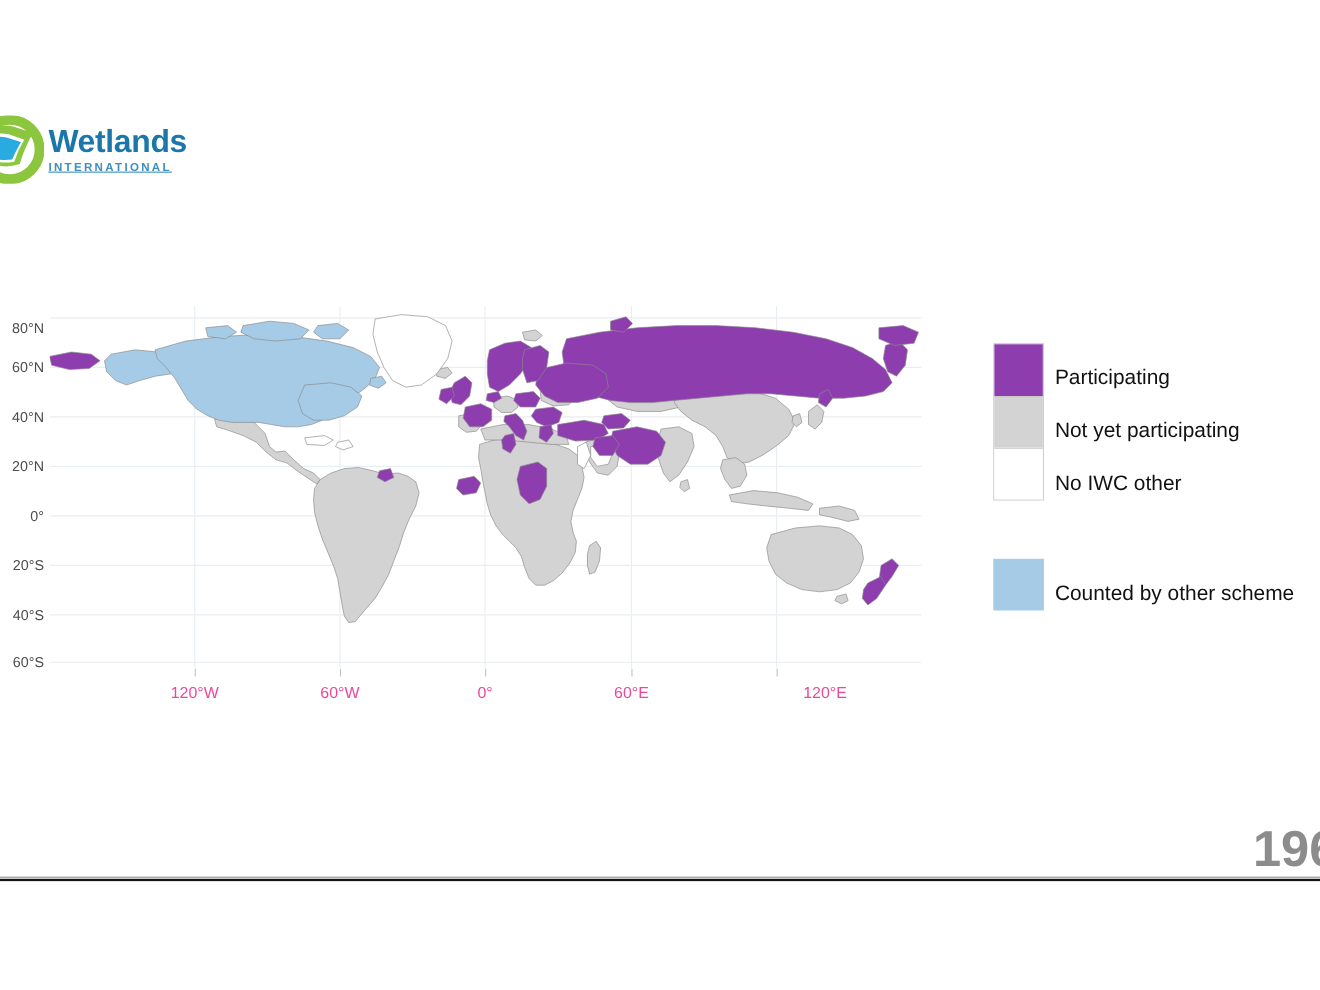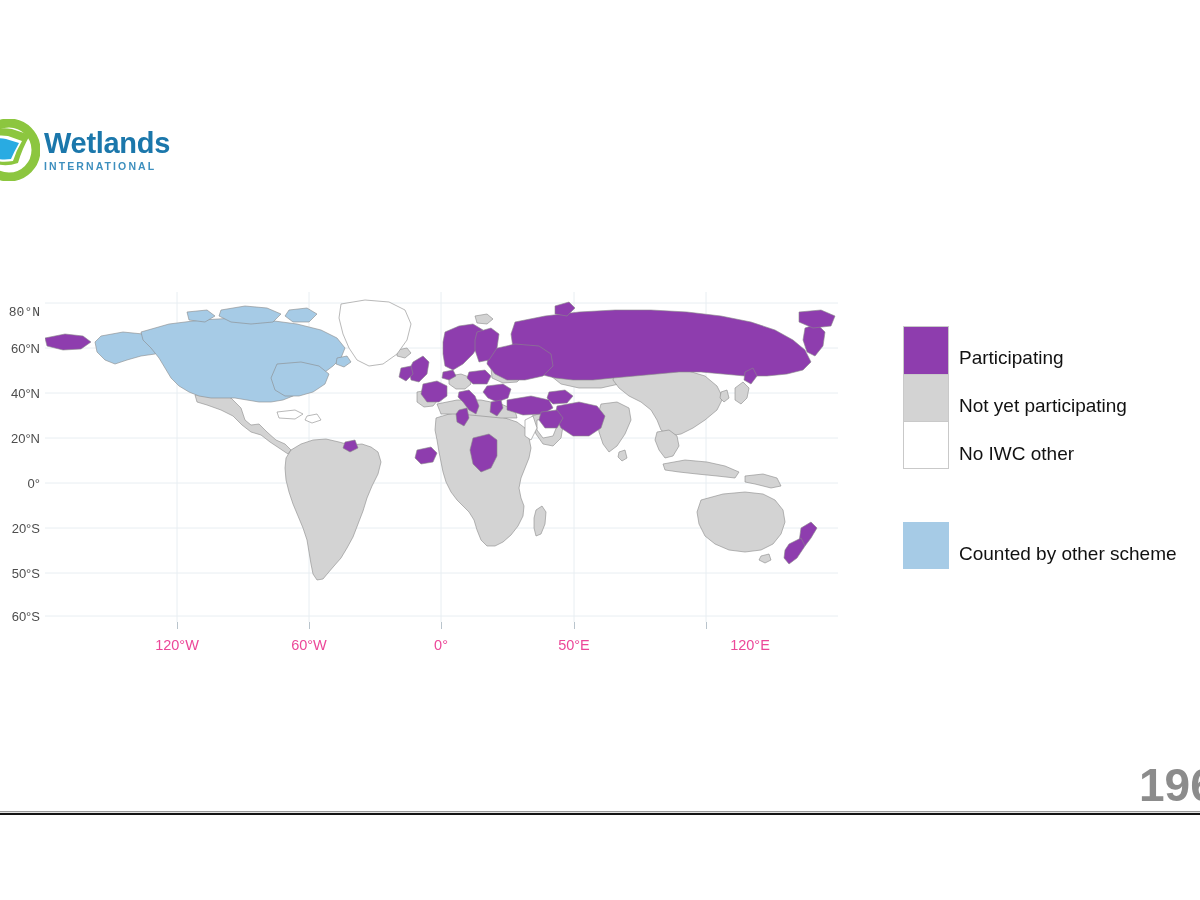--- a/index.html
+++ b/index.html
@@ -12,21 +12,21 @@
     height: 900px;
     position: relative;
     overflow: hidden;
     font-family: "Liberation Sans", sans-serif;
     color: #1a1a1a;
   }
 
   
   #slide {
     position: absolute;
-    left: 0; top: 14px;
+    left: 0; top: 0;
     width: 1200px;
     height: 872px;
     background: #ffffff;
   }
 
   
   #logo {
     position: absolute;
     left: -22px;
     top: 103px;
@@ -52,20 +52,21 @@
     letter-spacing: -0.3px;
   }
   .logo-sub {
     display: block;
     margin-top: 3px;
     font-family: "Liberation Sans", sans-serif;
     font-size: 10.5px;
     font-weight: bold;
     color: #3d8fbe;
     letter-spacing: 2.1px;
+    text-decoration: underline;
   }
 
   
   #figure {
     position: absolute;
     left: 0px;
     top: 258px;
     width: 880px;
     height: 390px;
   }
@@ -342,41 +343,41 @@
 
           <path d="M300 150 L310 148 L313 156 L305 160 L298 156 Z"></path>
 
           <path d="M756 236 L766 230 L772 236 L766 246 L760 254 L754 250 Z"></path>
           <path d="M744 252 L756 246 L760 254 L752 266 L744 272 L739 266 L740 258 Z"></path>
         </g>
       </svg>
     </div>
 
     <div class="ytick-wrap">
-      <span class="ytick" style="top:40px;font-family:Liberation Mono, monospace;">80°N</span>
+      <span class="ytick" style="top:40px;">80°N</span>
       <span class="ytick" style="top:76px;">60°N</span>
       <span class="ytick" style="top:121px;">40°N</span>
       <span class="ytick" style="top:166px;">20°N</span>
       <span class="ytick" style="top:211px;">0°</span>
       <span class="ytick" style="top:256px;">20°S</span>
-      <span class="ytick" style="top:301px;">50°S</span>
+      <span class="ytick" style="top:301px;">40°S</span>
       <span class="ytick" style="top:344px;">60°S</span>
     </div>
 
     <div>
       <span class="xtickmark" style="left:177px;"></span>
       <span class="xtickmark" style="left:309px;"></span>
       <span class="xtickmark" style="left:441px;"></span>
       <span class="xtickmark" style="left:574px;"></span>
       <span class="xtickmark" style="left:706px;"></span>
 
       <span class="xtick" style="left:177px;">120°W</span>
       <span class="xtick" style="left:309px;">60°W</span>
       <span class="xtick" style="left:441px;">0°</span>
-      <span class="xtick" style="left:574px;">50°E</span>
+      <span class="xtick" style="left:574px;">60°E</span>
       <span class="xtick" style="left:706px;margin-left:44px;">120°E</span>
     </div>
   </div>
 
   <div id="legend">
     <div class="legend-stack">
       <div class="legend-swatch" style="background:#8E3DAE;"></div>
       <div class="legend-swatch" style="background:#D3D3D3;"></div>
       <div class="legend-swatch" style="background:#FFFFFF;"></div>
     </div>

